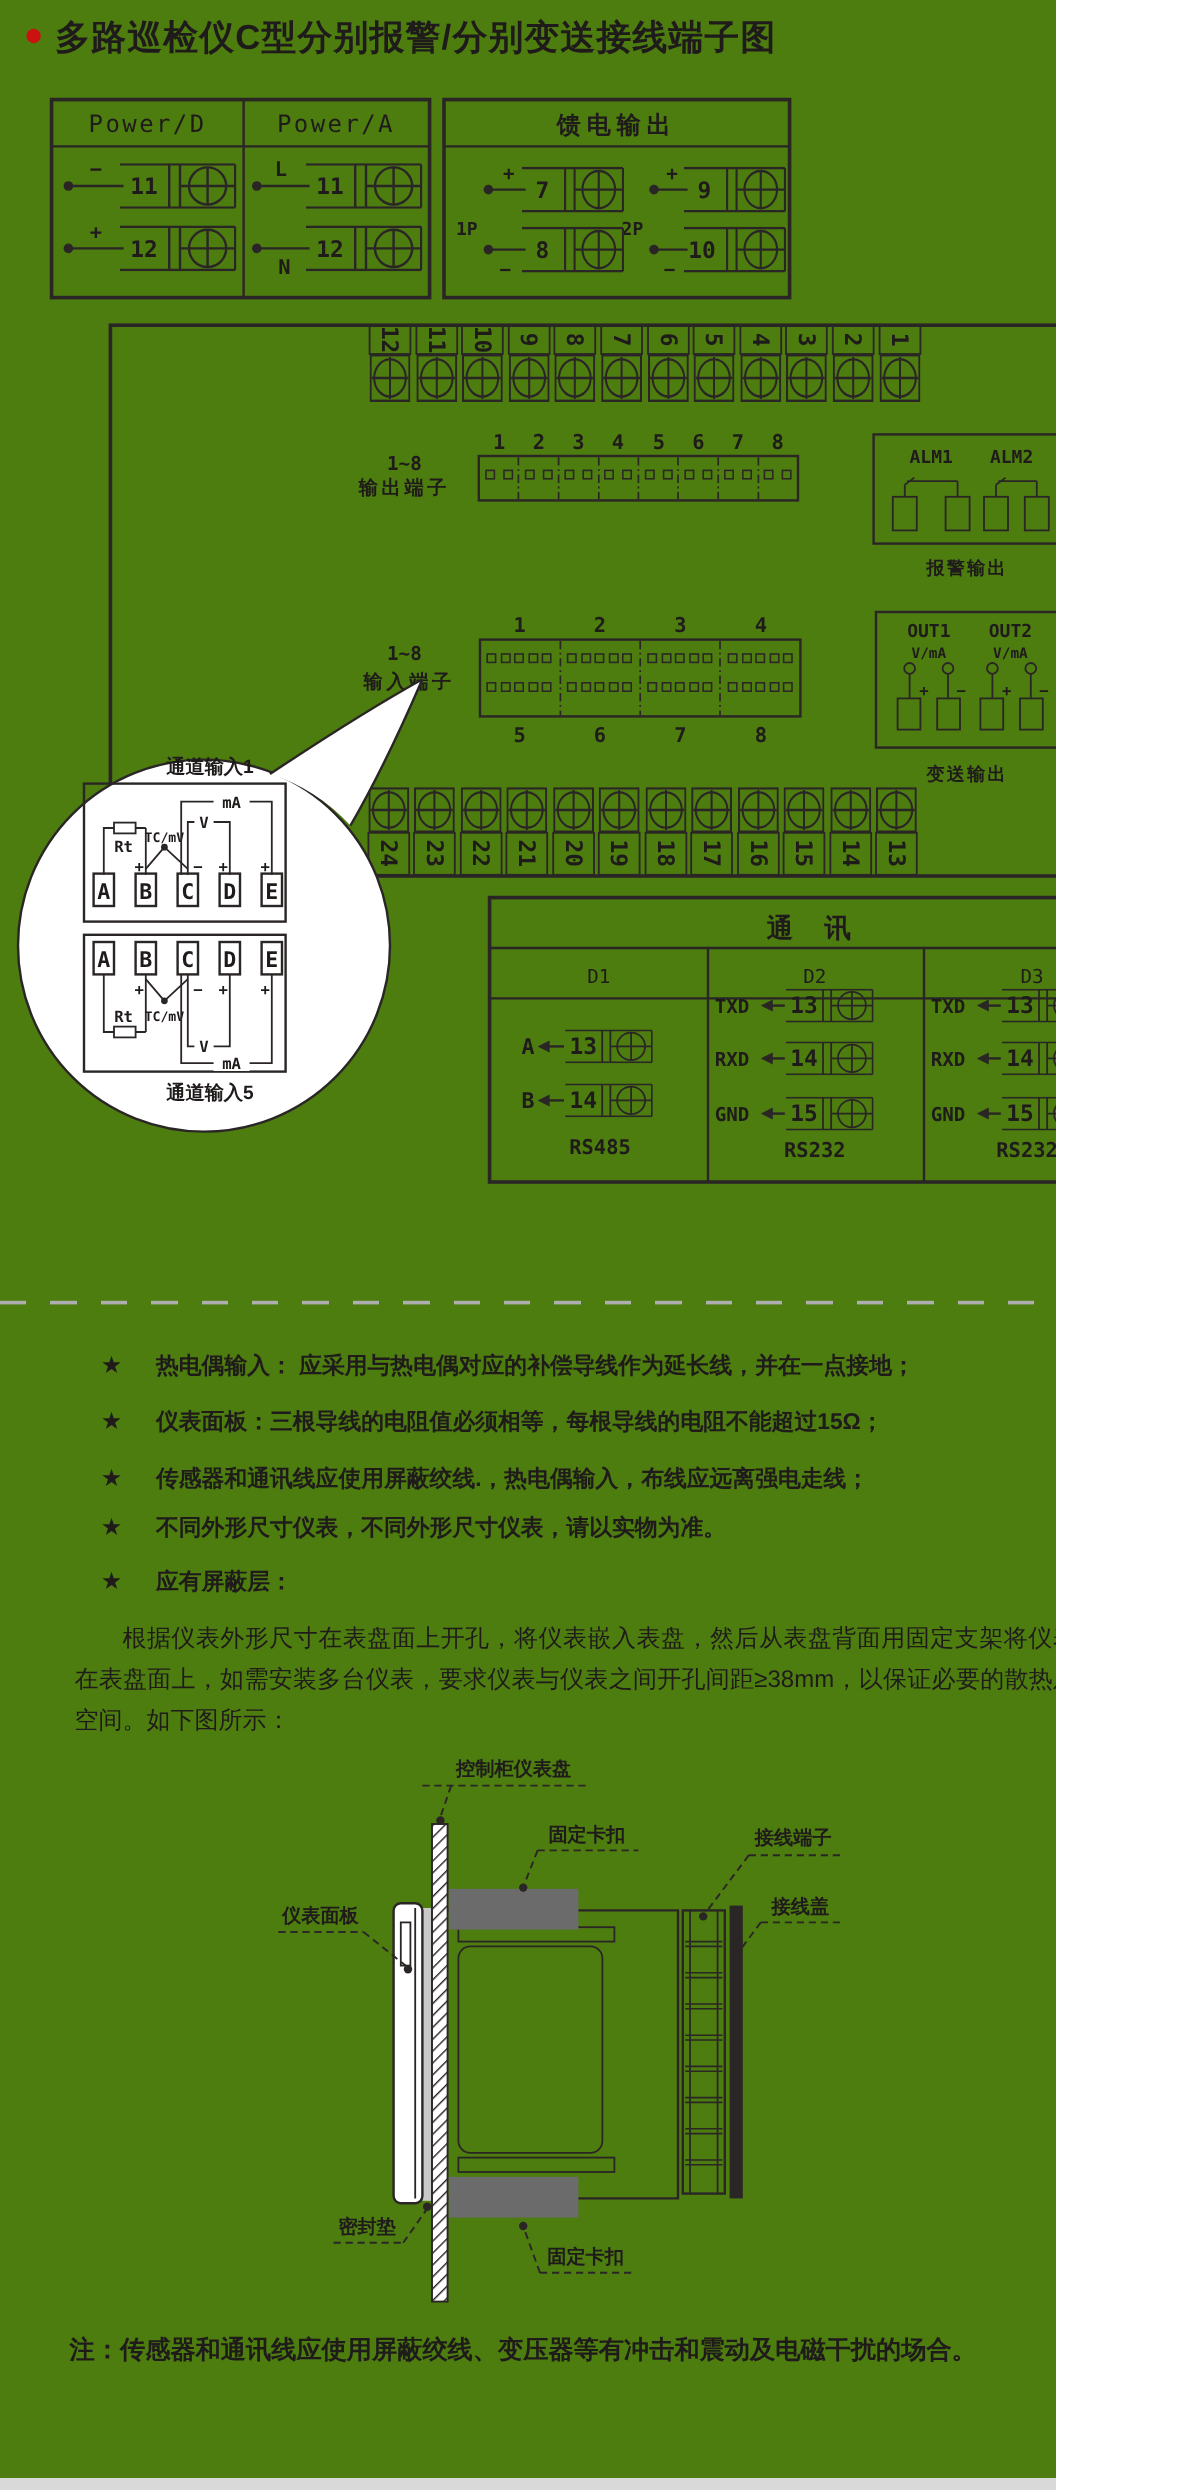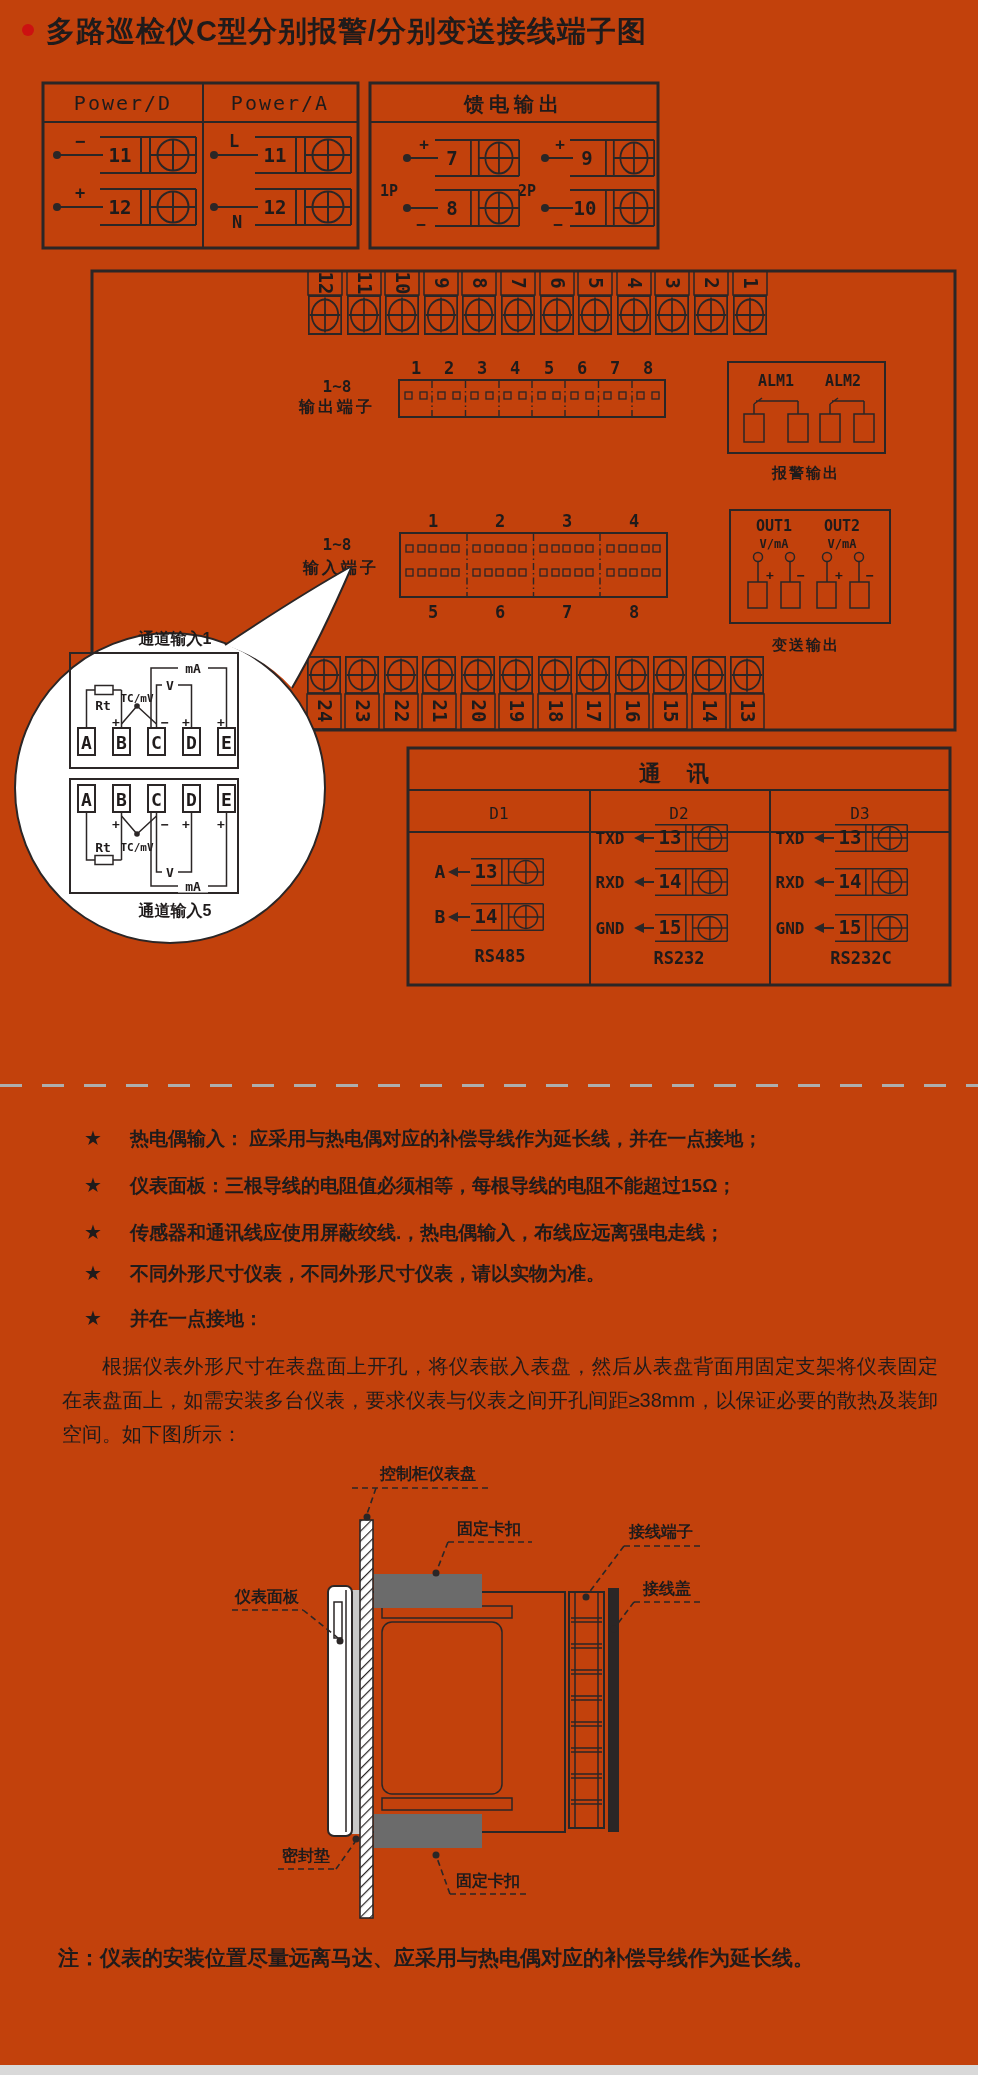--- a/index.html
+++ b/index.html
@@ -1,16 +1,16 @@
 <!DOCTYPE html>
 <html><head>
 <meta charset="utf-8">
 <style>
   html,body{margin:0;padding:0;background:#fff;}
-  .page{position:relative;width:978px;height:2075px;background:#c2410c;overflow:hidden;
+  .page{position:relative;width:880px;height:2075px;background:#4d7c0f;overflow:hidden;
         font-family:"Liberation Sans","DejaVu Sans",sans-serif;color:#1f1b1b;}
   .abs{position:absolute;}
   
   svg{display:block;}
   svg text{font-weight:bold;fill:#1f1b1b;text-anchor:middle;}
   .tl{font-family:"DejaVu Sans Mono","Liberation Mono",monospace;}
   .tc{font-family:"Liberation Sans","DejaVu Sans",sans-serif;}
   .thin{font-weight:normal;}
   .s11{font-size:11px}.s12{font-size:12px}.s13{font-size:13px}.s15{font-size:15px}
   .s16{font-size:16px}.s17{font-size:17px}.s18{font-size:18px}.s19{font-size:19px}
@@ -558,21 +558,21 @@
   <div class="abs note-row" style="top:1220px">
     <span class="note-star">★</span>
     <span>传感器和通讯线应使用屏蔽绞线.，热电偶输入，布线应远离强电走线；</span>
   </div>
   <div class="abs note-row" style="top:1261px">
     <span class="note-star">★</span>
     <span>不同外形尺寸仪表，不同外形尺寸仪表，请以实物为准。</span>
   </div>
   <div class="abs note-row" style="top:1306px">
     <span class="note-star">★</span>
-    <span>并在一点接地：</span>
+    <span>应有屏蔽层：</span>
   </div>
 
   <div class="abs para">根据仪表外形尺寸在表盘面上开孔，将仪表嵌入表盘，然后从表盘背面用固定支架将仪表固定在表盘面上，如需安装多台仪表，要求仪表与仪表之间开孔间距≥38mm，以保证必要的散热及装卸空间。如下图所示：</div>
 
   <svg class="abs" style="top:1440px;left:0" width="990" height="500" viewBox="0 1440 990 500">
     <defs>
       <pattern id="hatch" width="7" height="7" patternTransform="rotate(45)" patternUnits="userSpaceOnUse">
         <rect width="7" height="7" fill="#fff"></rect>
         <line x1="0" y1="0" x2="0" y2="7" stroke="#2b2626" stroke-width="2.4"></line>
       </pattern>
@@ -641,16 +641,16 @@
       <text x="306" y="1861" class="tc s16">密封垫</text>
       <path d="M278,1869 H336 M336,1869 L355,1842" class="ld"></path>
         <circle cx="356" cy="1839" r="3.5" class="fb"></circle>
 
       <text x="488" y="1886" class="tc s16">固定卡扣</text>
       <path d="M450,1894 H528 M450,1894 L437,1858" class="ld"></path>
         <circle cx="436" cy="1855" r="3.5" class="fb"></circle>
     </g>
   </svg>
 
-  <div class="abs bottom-note">注：仪表的安装位置尽量远离马达、应采用与热电偶对应的补偿导线作为延长线。</div>
+  <div class="abs bottom-note">注：传感器和通讯线应使用屏蔽绞线、变压器等有冲击和震动及电磁干扰的场合。</div>
   <div class="abs page-bottom-bar"></div>
 
 </div>
 
 </body></html>

